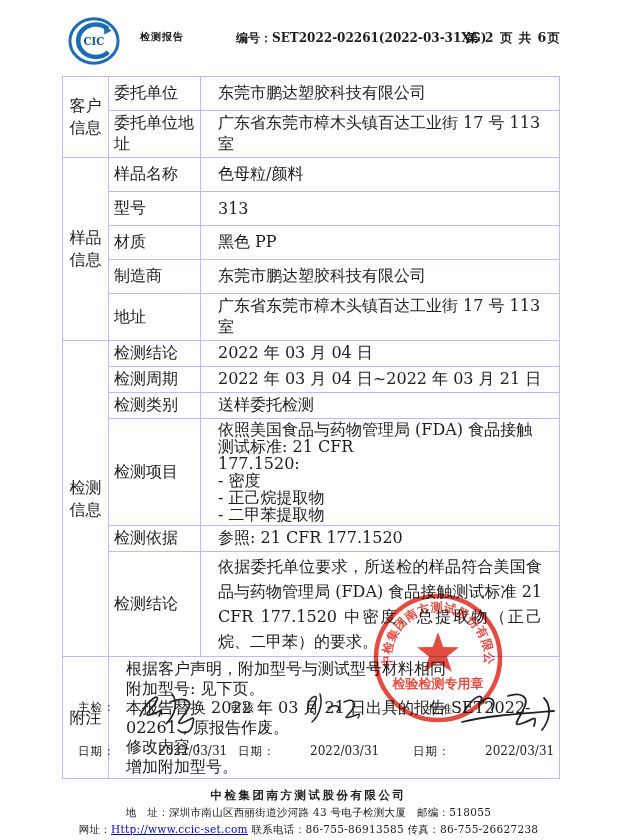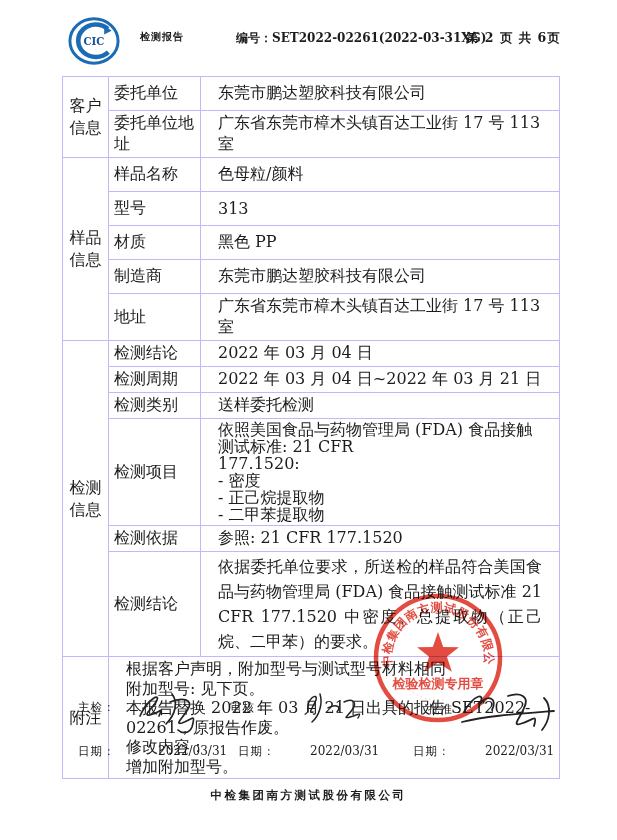--- a/index.html
+++ b/index.html
@@ -197,15 +197,19 @@
     <span class="lab" style="left:16px; top:62px;">日期：</span>
     <span class="dateval" style="left:96px; top:62px;">2022/03/31</span>
     <span class="lab" style="left:176px; top:62px;">日期：</span>
     <span class="dateval" style="left:248px; top:62px;">2022/03/31</span>
     <span class="lab" style="left:351px; top:62px;">日期：</span>
     <span class="dateval" style="left:423px; top:62px;">2022/03/31</span>
   </div>
 
   <div class="footer">
     <div class="f-company">中检集团南方测试股份有限公司</div>
+    <div class="f-line">地　址：深圳市南山区西丽街道沙河路 43 号电子检测大厦　邮编：518055</div>
+    <div class="f-line">
+      <span>网址：</span><span class="f-link">Http://www.ccic-set.com</span><span> 联系电话：86-755-86913585 传真：86-755-26627238</span>
+    </div>
   </div>
 
 </div>
 
 </body></html>

